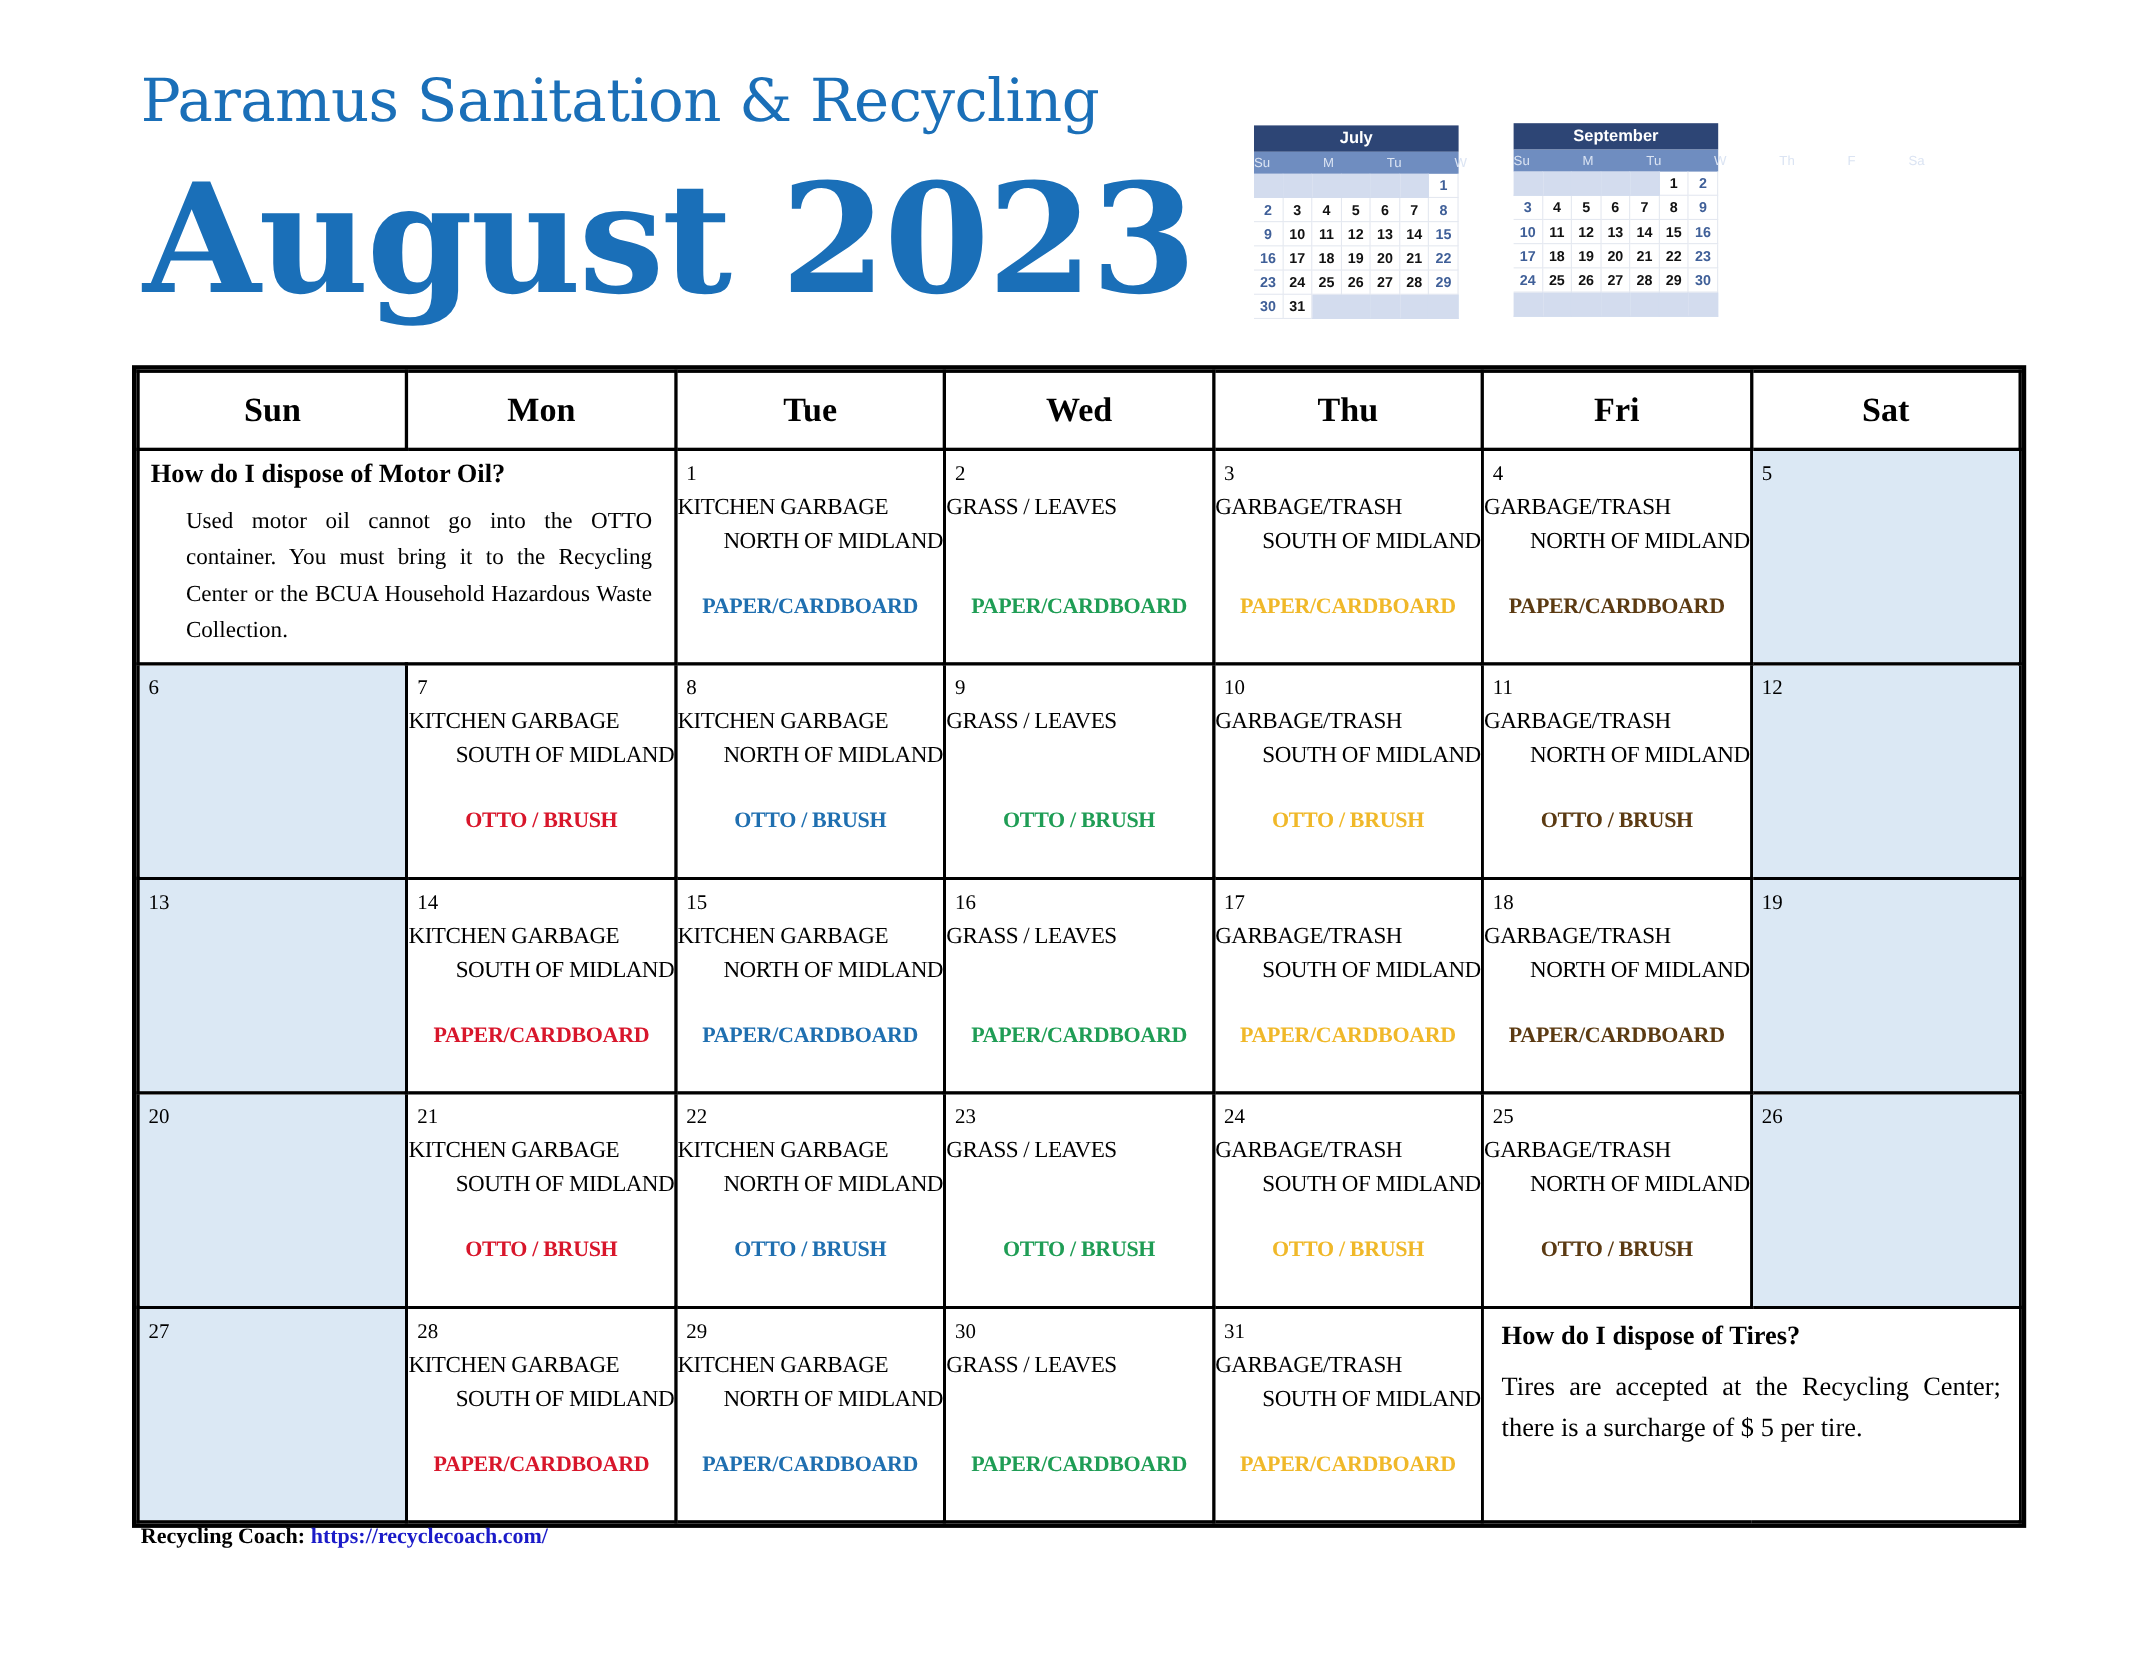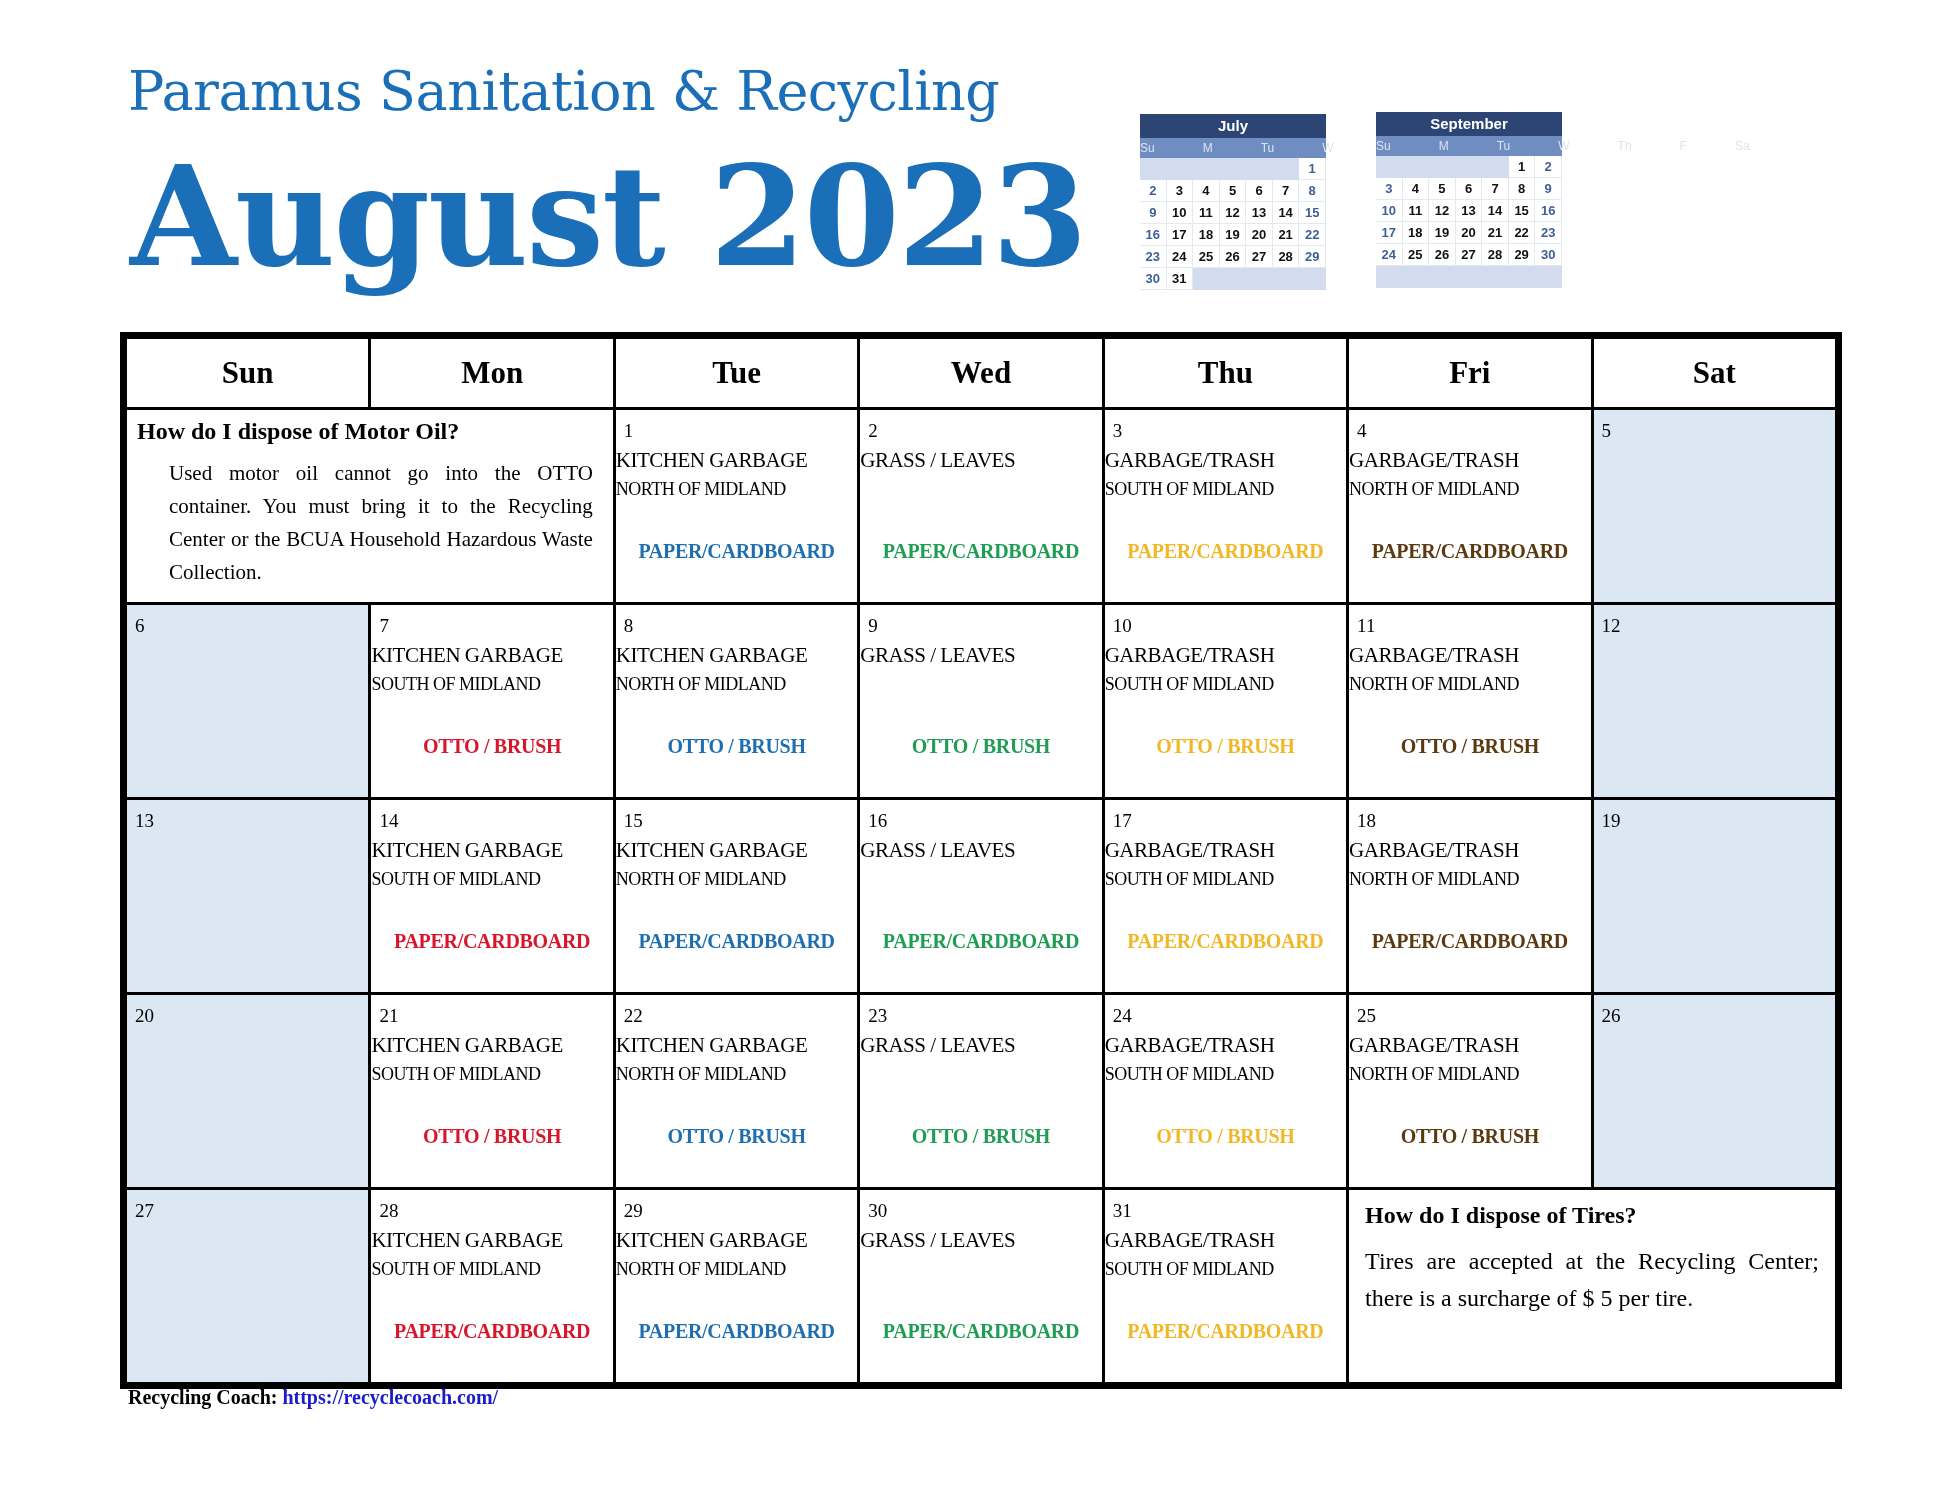--- a/index.html
+++ b/index.html
@@ -17,21 +17,21 @@
   .mini .mc.we { color:#3f5f98; }
   .mini .mc.wd { color:#111; }
 
   .cal { position:absolute; left:120px; top:332px; width:1722px; border:4px solid #000; box-sizing:border-box; }
   .cal table { border-collapse:collapse; width:100%; table-layout:fixed; }
   .cal th { height:66px; border:3px solid #000; font-size:31px; font-weight:bold; font-family:"Liberation Serif", serif; }
   .cal td { height:192px; border:3px solid #000; vertical-align:top; position:relative; padding:0; background:#fff; }
   .cal td.weekend { background:#dbe8f4; }
   .daynum { position:absolute; left:8px; top:10px; font-size:19px; }
   .line1 { position:absolute; left:0; right:0; top:38px; text-align:left; font-size:21px; letter-spacing:-0.5px; }
-  .line2 { position:absolute; left:0; right:0; top:69px; text-align:left; font-size:18px; letter-spacing:-0.5px; }
+  .line2 { position:absolute; left:0; right:0; top:69px; text-align:right; font-size:21px; letter-spacing:-0.5px; }
   .pickup { position:absolute; left:0; right:0; top:130px; text-align:center; font-size:20px; font-weight:bold; letter-spacing:-0.3px; }
 
   .note { position:absolute; left:10px; right:20px; top:0; }
   .note .nh { font-size:24px; font-weight:bold; margin-top:8px; }
   .note .nb { font-size:21px; text-align:justify; line-height:33px; margin-top:12px;margin-left:32px; }
   .note2 { position:absolute; left:16px; right:16px; top:0; }
   .note2 .nh { font-size:24px; font-weight:bold; margin-top:12px; }
   .note2 .nb { font-size:24px; text-align:justify; line-height:37px; margin-top:14px; }
 
   .footer { position:absolute; left:128px; top:1386px; font-size:20px; font-weight:bold; white-space:nowrap; }

